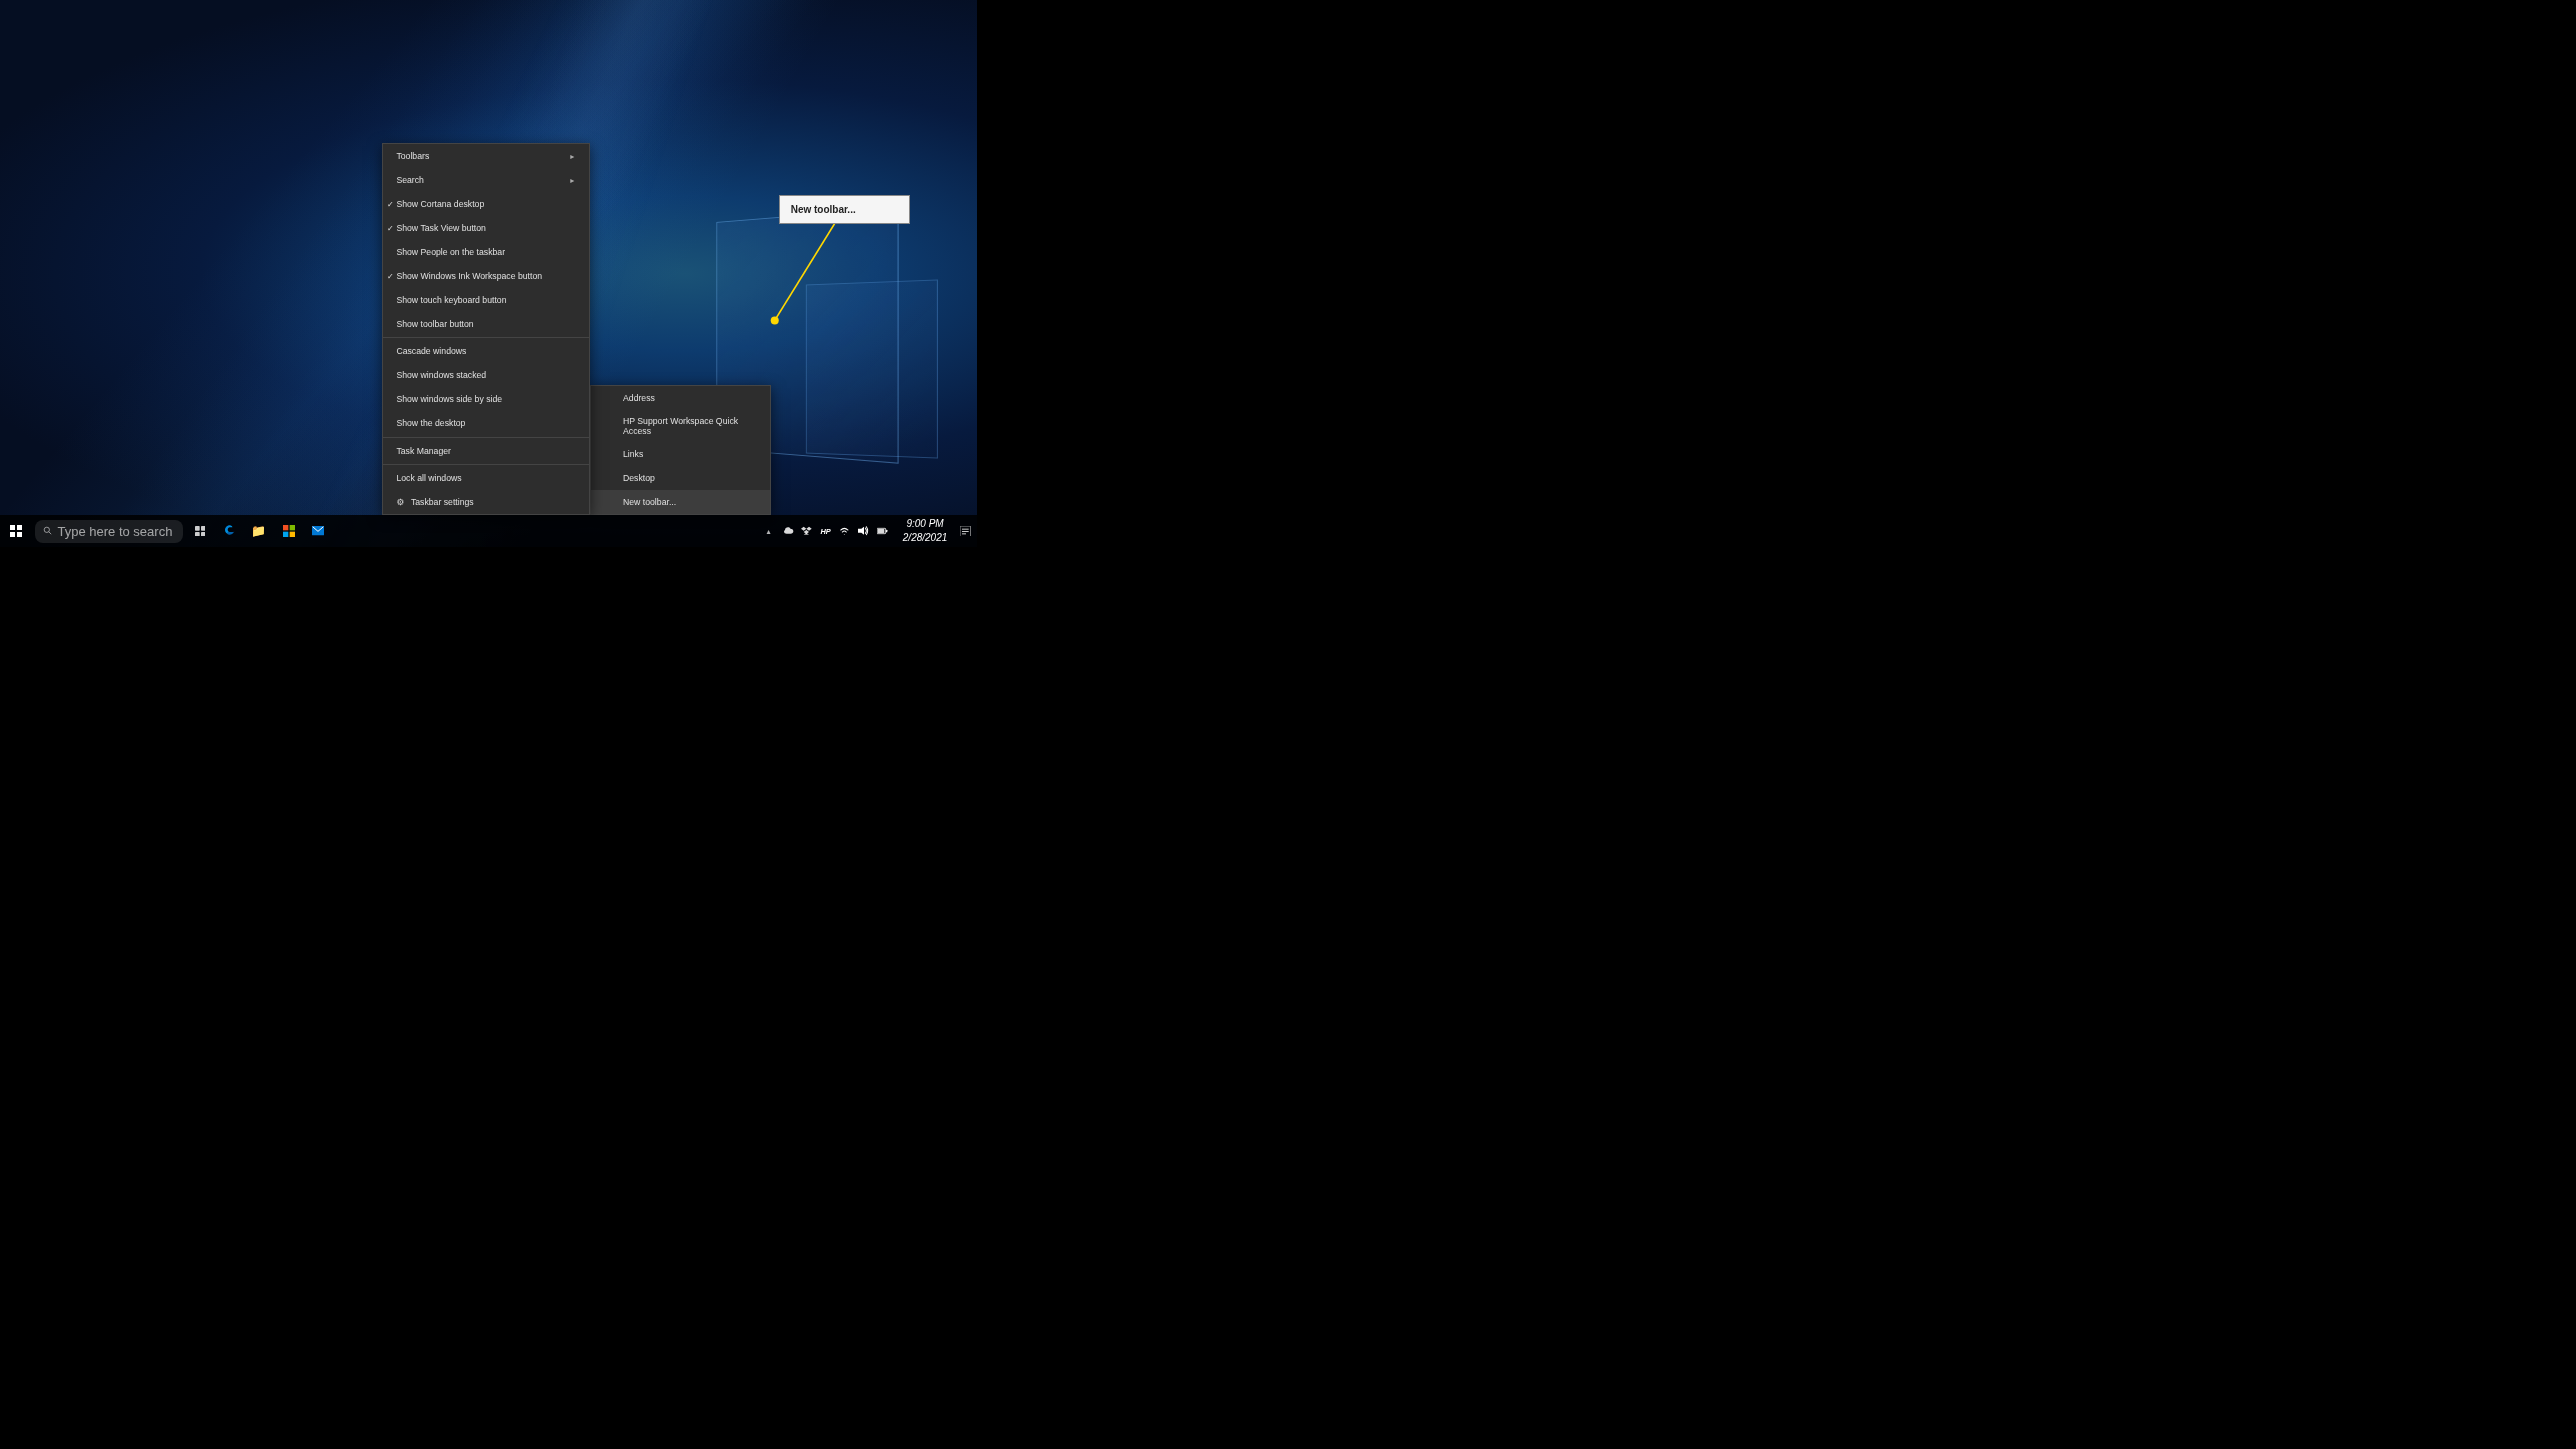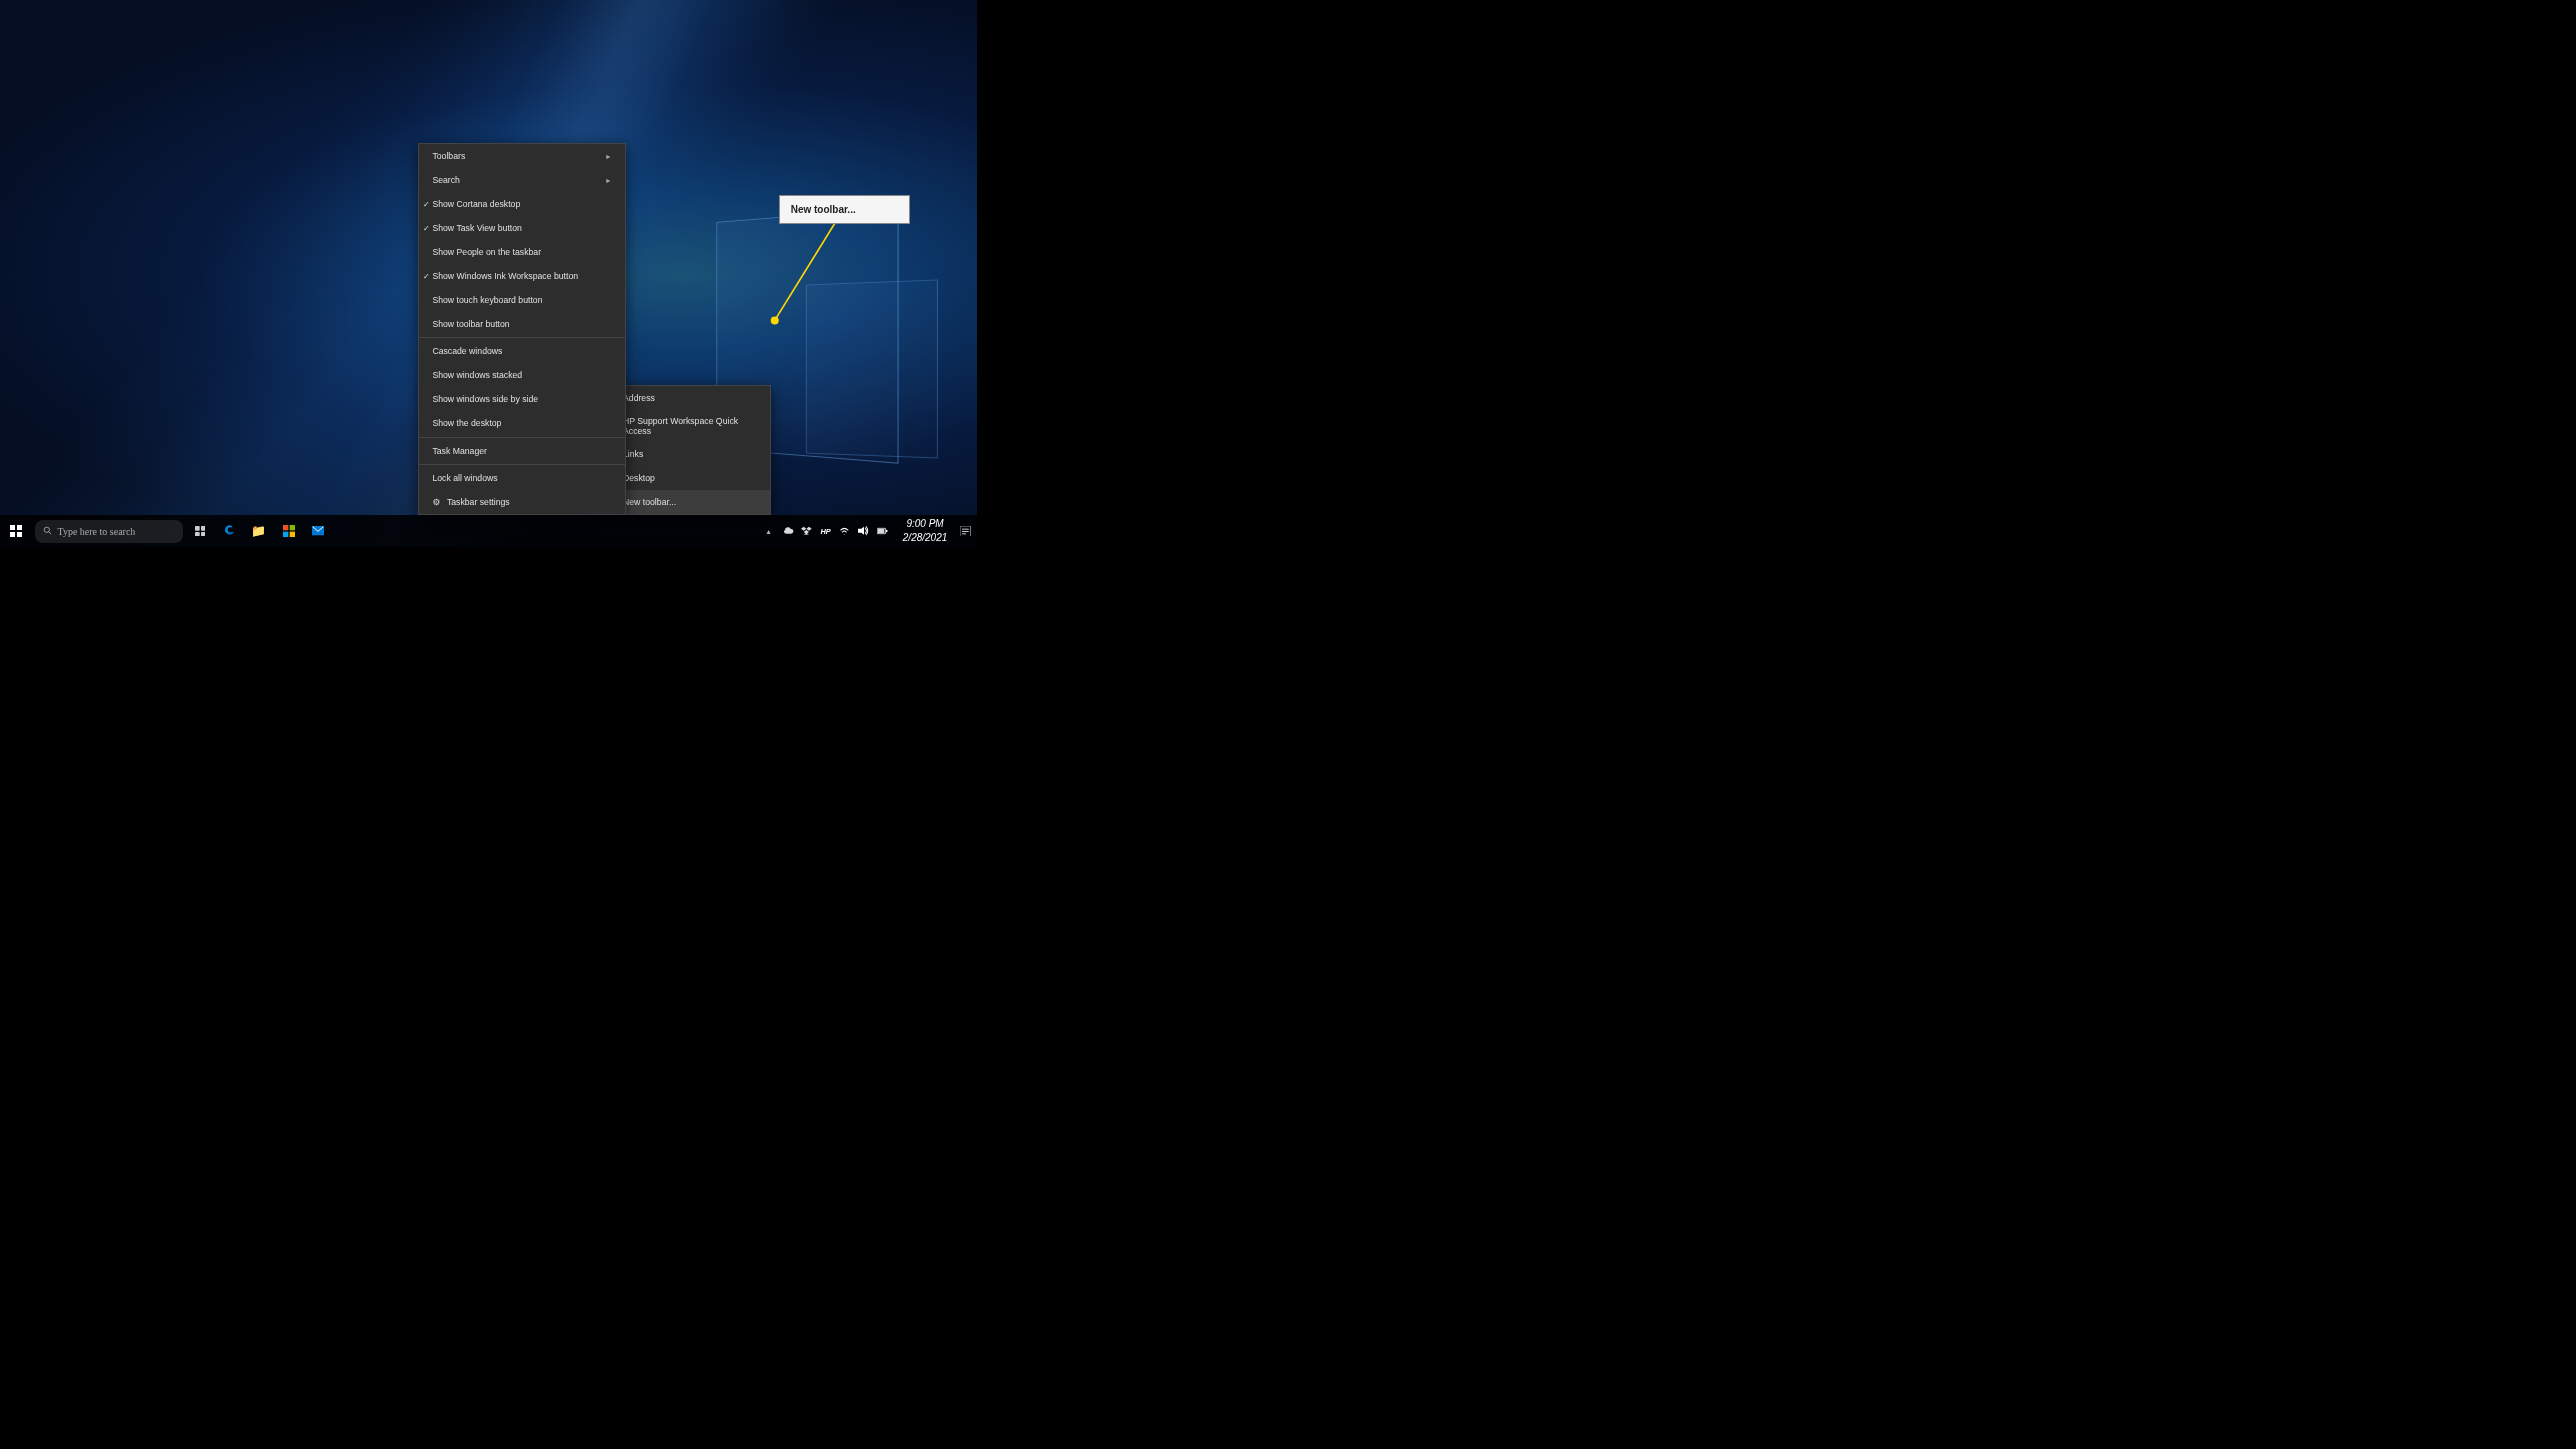--- a/index.html
+++ b/index.html
@@ -101,23 +101,22 @@
       cursor: text;
     }
     .taskbar-search-icon {
       width: 9.4px; height: 9.4px;
       color: rgba(255,255,255,0.6);
       margin-right: 5.4px;
       flex-shrink: 0;
     }
     .taskbar-search-text {
       color: rgba(255,255,255,0.6);
-      font-size: 10px;
+      font-size: 13px;
       font-weight: 400;
-      font-family: Liberation Serif, serif;
     }
 
     
     .taskbar-icon-btn {
       width: 29.5px; height: 32px;
       display: flex; align-items: center; justify-content: center;
       cursor: pointer;
       color: rgba(255,255,255,0.85);
       flex-shrink: 0;
     }
@@ -168,21 +167,20 @@
     
     .context-menu {
       position: absolute;
       bottom: 32px;
       left: 382px;
       width: 208px;
       background: #2d2d2d;
       border: 0.7px solid #444;
       z-index: 200;
       box-shadow: 0 2.7px 13.4px rgba(0,0,0,0.6);
-      margin-left: 36px;
     }
 
     .menu-item {
       display: flex;
       align-items: center;
       padding: 6px 13.4px;
       cursor: pointer;
       color: #e0e0e0;
       font-size: 8.7px;
       position: relative;

